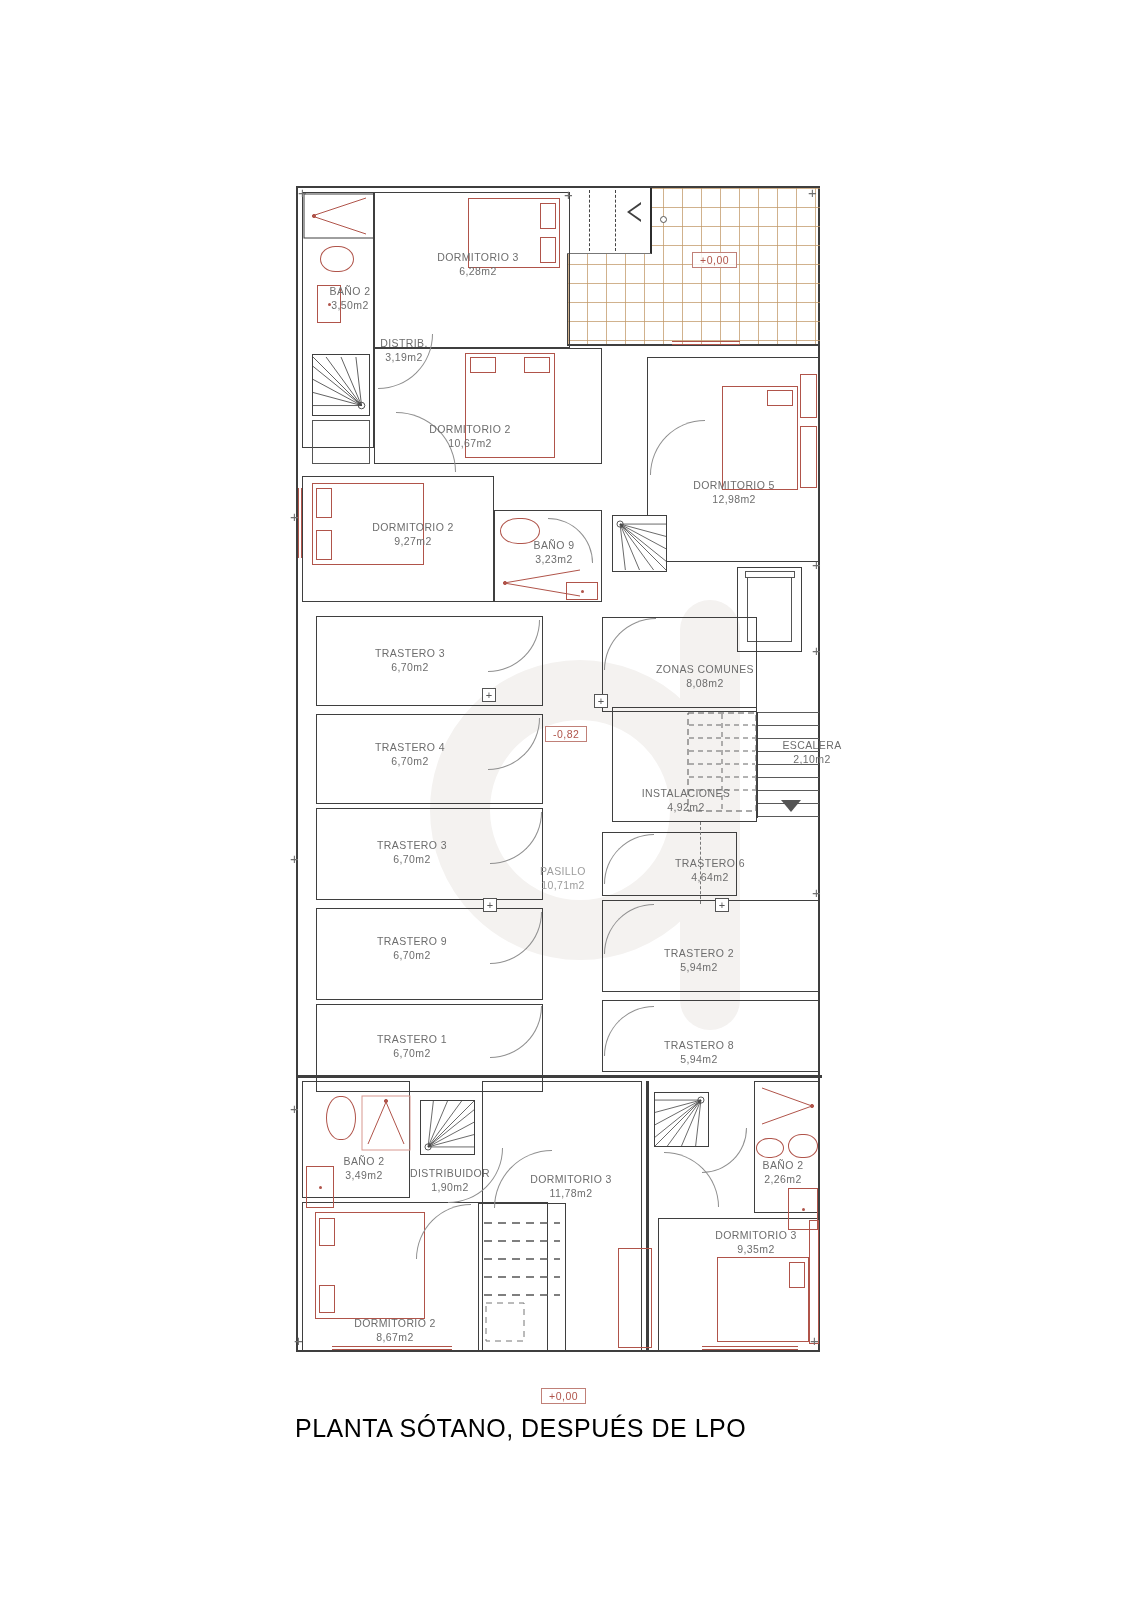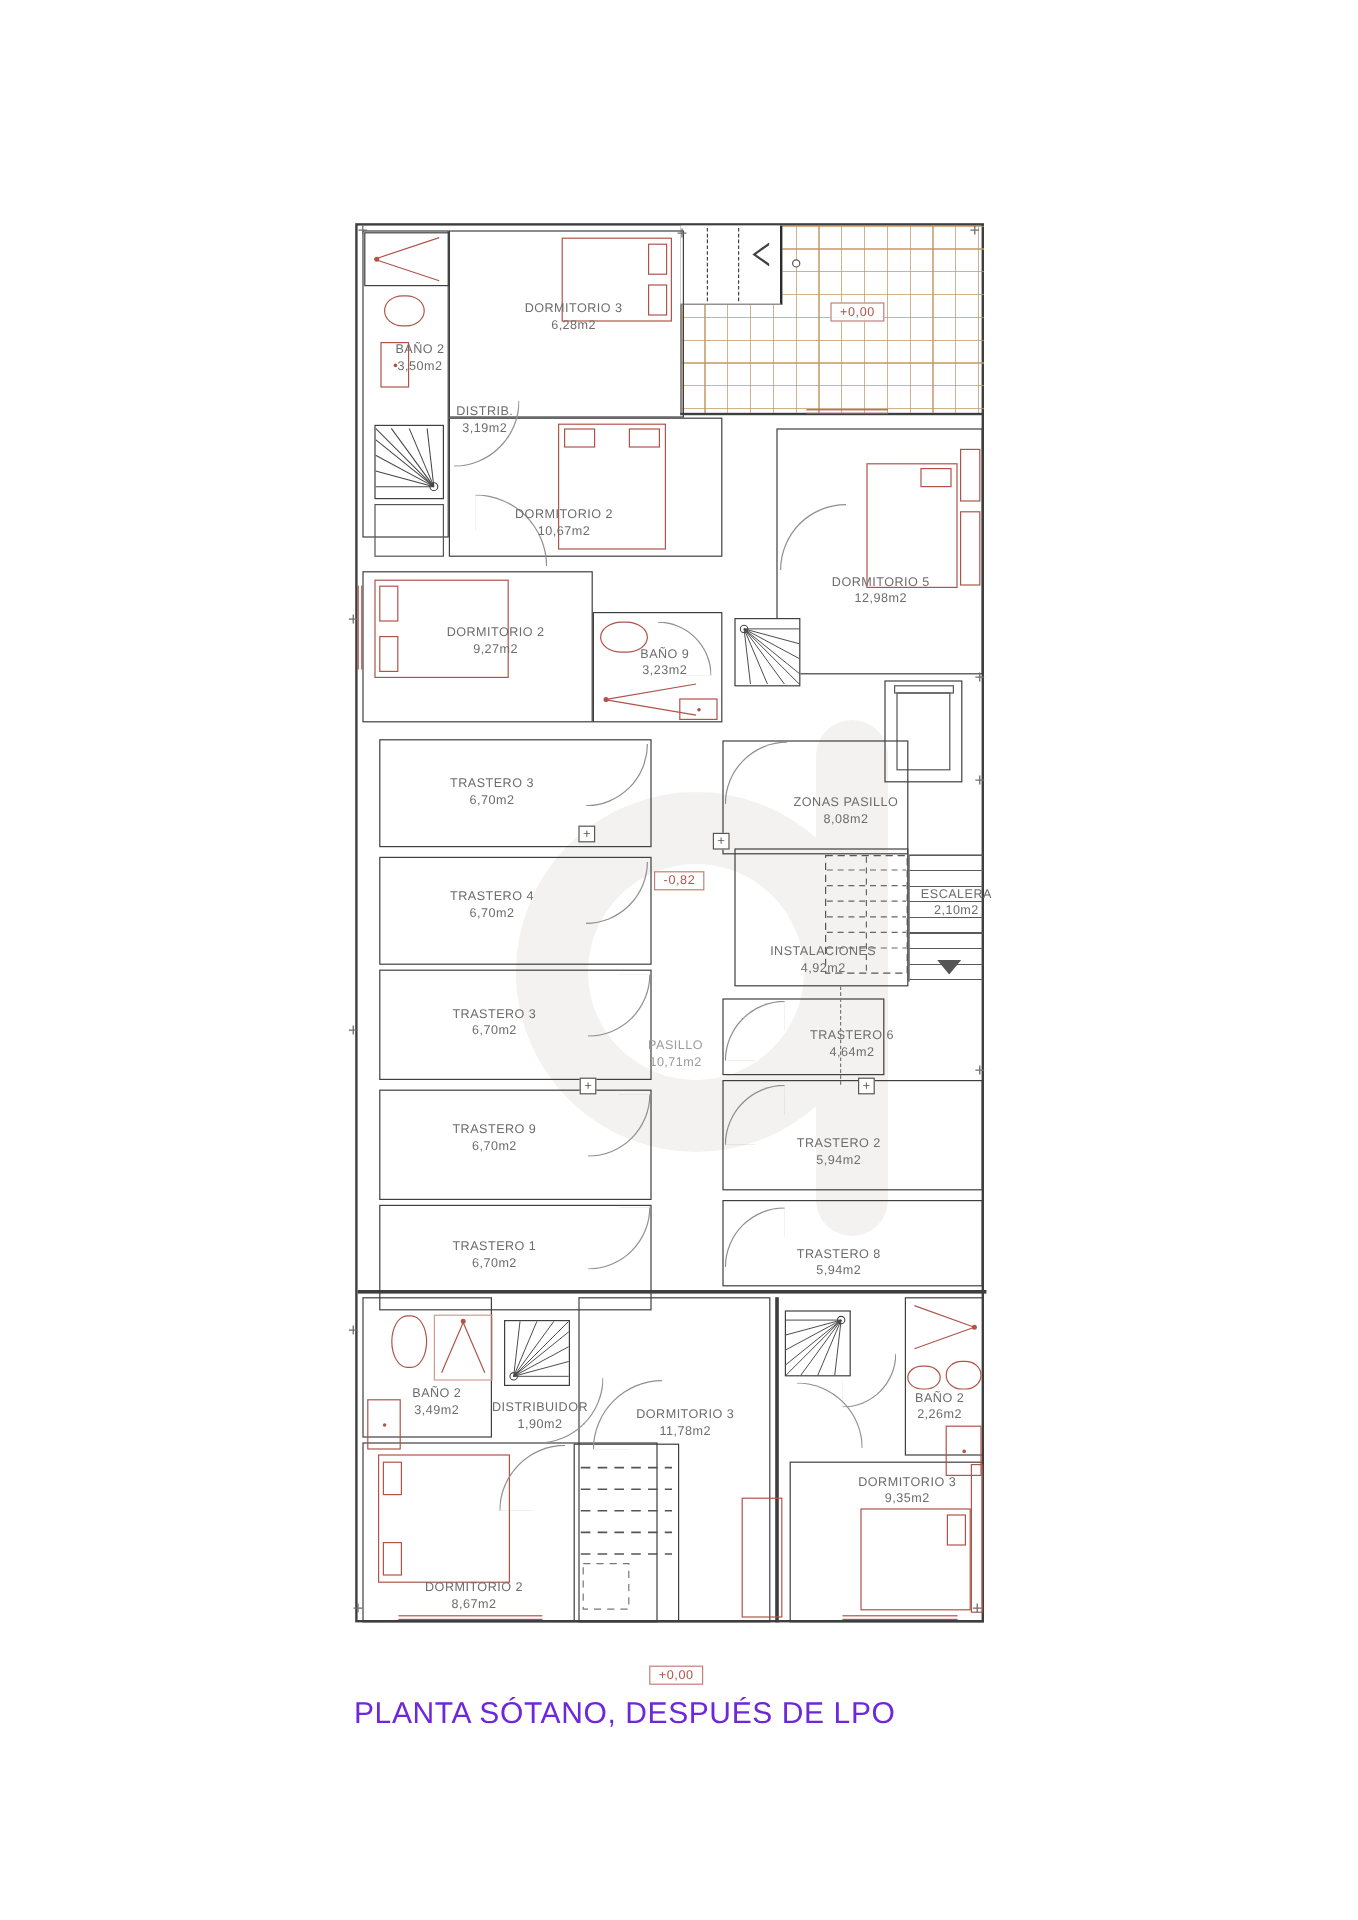--- a/index.html
+++ b/index.html
@@ -40,21 +40,21 @@
   .sink{position:absolute;border:1.2px solid #b0544a;box-sizing:border-box;}
   .sink:after{content:"";position:absolute;left:50%;top:50%;width:3px;height:3px;margin:-1.5px;
      background:#b0544a;border-radius:50%;}
   .marker{position:absolute;z-index:7;font-size:10.5px;letter-spacing:.5px;color:#b0544a;
      border:1px solid #c08078;background:rgba(255,255,255,.85);padding:1px 7px;white-space:nowrap;}
   .tick{position:absolute;z-index:7;color:#6f6f6f;font-size:15px;line-height:10px;font-weight:400;}
   .tickbox{position:absolute;z-index:7;color:#555;font-size:11px;line-height:12px;width:14px;height:14px;
      border:1px solid #555;background:#fff;text-align:center;box-sizing:border-box;}
   .stair-svg{position:absolute;border:1.2px solid #3f3f3f;box-sizing:border-box;background:#fff;z-index:3;}
   .dashstair{position:absolute;z-index:2;}
-  .title{position:absolute;left:295px;top:1414px;font-size:25px;letter-spacing:.5px;color:#6d28d9;
+  .title{position:absolute;left:295px;top:1414px;font-size:25px;letter-spacing:.5px;color:#000000;
      font-weight:400;}
   .watermark{position:absolute;left:430px;top:600px;width:330px;height:440px;z-index:0;}
   .watermark .ring{position:absolute;left:0;top:60px;width:300px;height:300px;border-radius:50%;
      border:60px solid #f4f2f0;box-sizing:border-box;}
   .watermark .stem{position:absolute;left:250px;top:0;width:60px;height:430px;background:#f4f2f0;
      border-radius:30px;}
   .sectline{position:absolute;border-left:1.5px dashed #777;width:0;}
   .redline{position:absolute;background:transparent;border-top:1px solid #b0544a;
      border-bottom:1px solid #b0544a;height:4px;box-sizing:border-box;}
   .redlinev{position:absolute;border-left:1px solid #b0544a;border-right:1px solid #b0544a;width:4px;
@@ -351,24 +351,24 @@
     </div>
     <div class="rlabel" style="left:114px;top:746px">
       <div>TRASTERO 9</div>
       <div>6,70m2</div>
     </div>
     <div class="rlabel" style="left:114px;top:844px">
       <div>TRASTERO 1</div>
       <div>6,70m2</div>
     </div>
     <div class="rlabel" style="left:407px;top:474px">
-      <div>ZONAS PASILLO</div>
+      <div>ZONAS COMUNES</div>
       <div>8,08m2</div>
     </div>
-    <div class="rlabel" style="left:499px;top:550px">
+    <div class="rlabel" style="left:514px;top:550px">
       <div>ESCALERA</div>
       <div>2,10m2</div>
     </div>
     <div class="rlabel" style="left:388px;top:598px">
       <div>INSTALACIONES</div>
       <div>4,92m2</div>
     </div>
     <div class="rlabel" style="left:412px;top:668px">
       <div>TRASTERO 6</div>
       <div>4,64m2</div>

